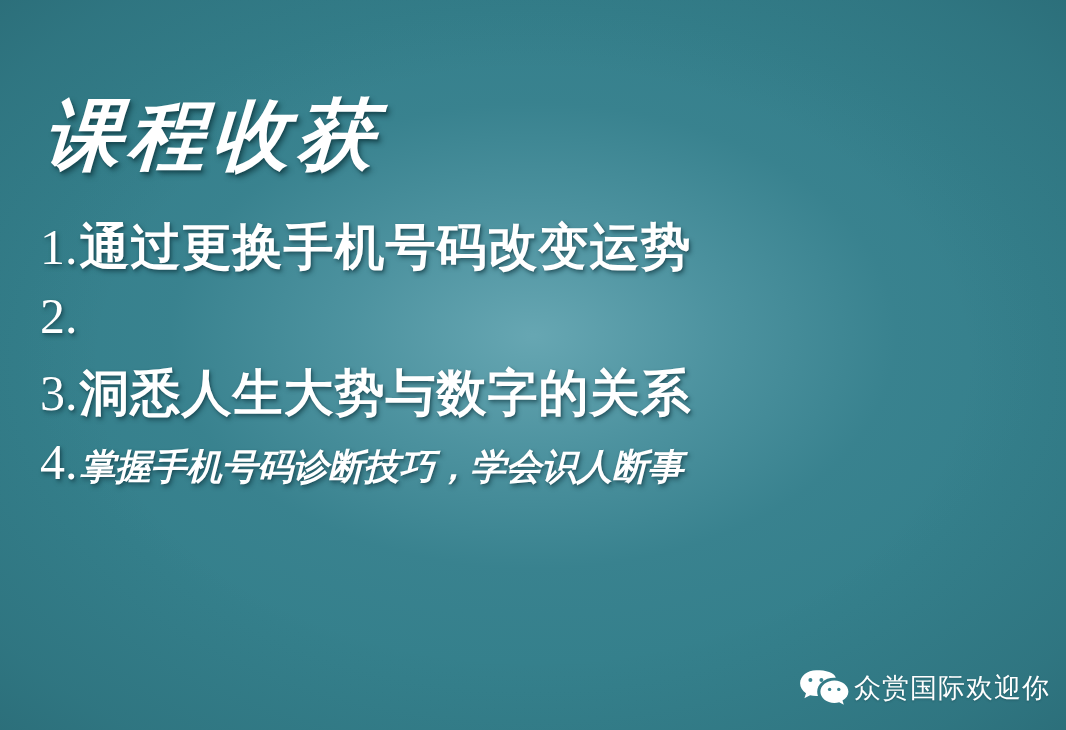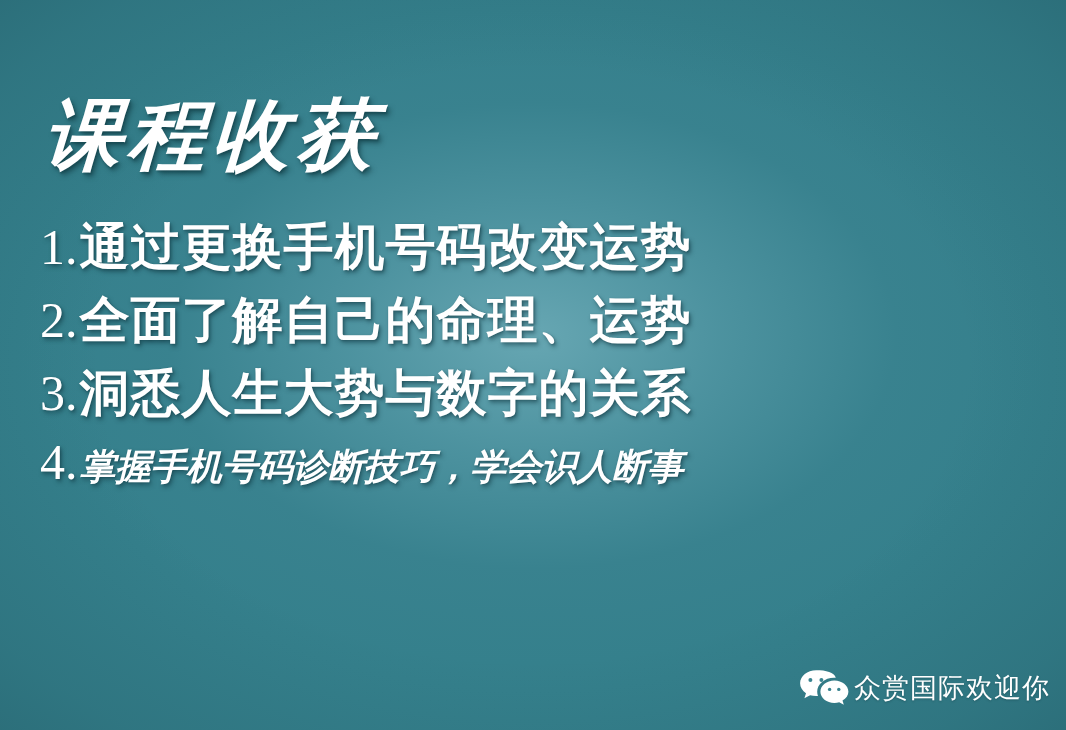--- a/index.html
+++ b/index.html
@@ -154,21 +154,20 @@
     <h1 class="title-text">课程收获</h1>
   </div>
 
   <ul id="bullet-list">
     <li class="bullet-row">
       <span class="bullet-num">1.</span>
       <span class="bullet-text">通过更换手机号码改变运势</span>
     </li>
     <li class="bullet-row">
       <span class="bullet-num">2.</span>
-      <span class="bullet-text">全面了解自己的命理、运势</span>
     </li>
     <li class="bullet-row">
       <span class="bullet-num">3.</span>
       <span class="bullet-text">洞悉人生大势与数字的关系</span>
     </li>
     <li class="bullet-row long">
       <span class="bullet-num">4.</span>
       <span class="bullet-text">掌握手机号码诊断技巧，学会识人断事</span>
     </li>
   </ul>

